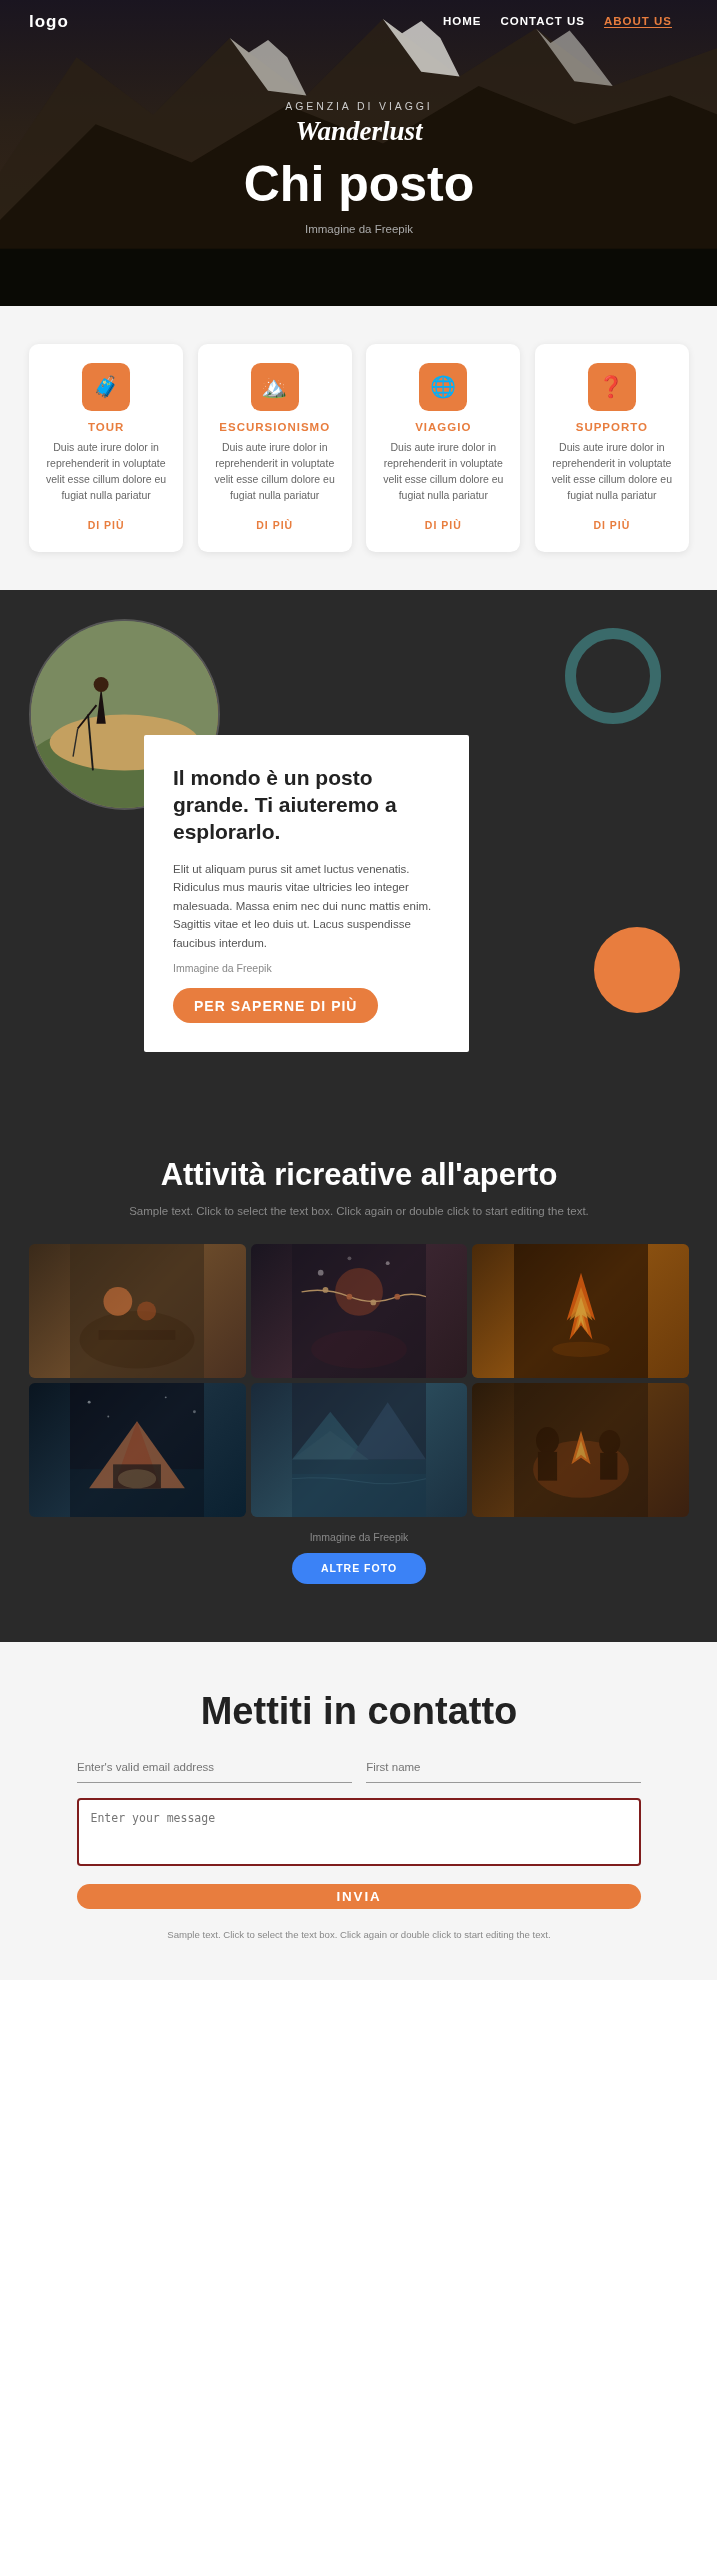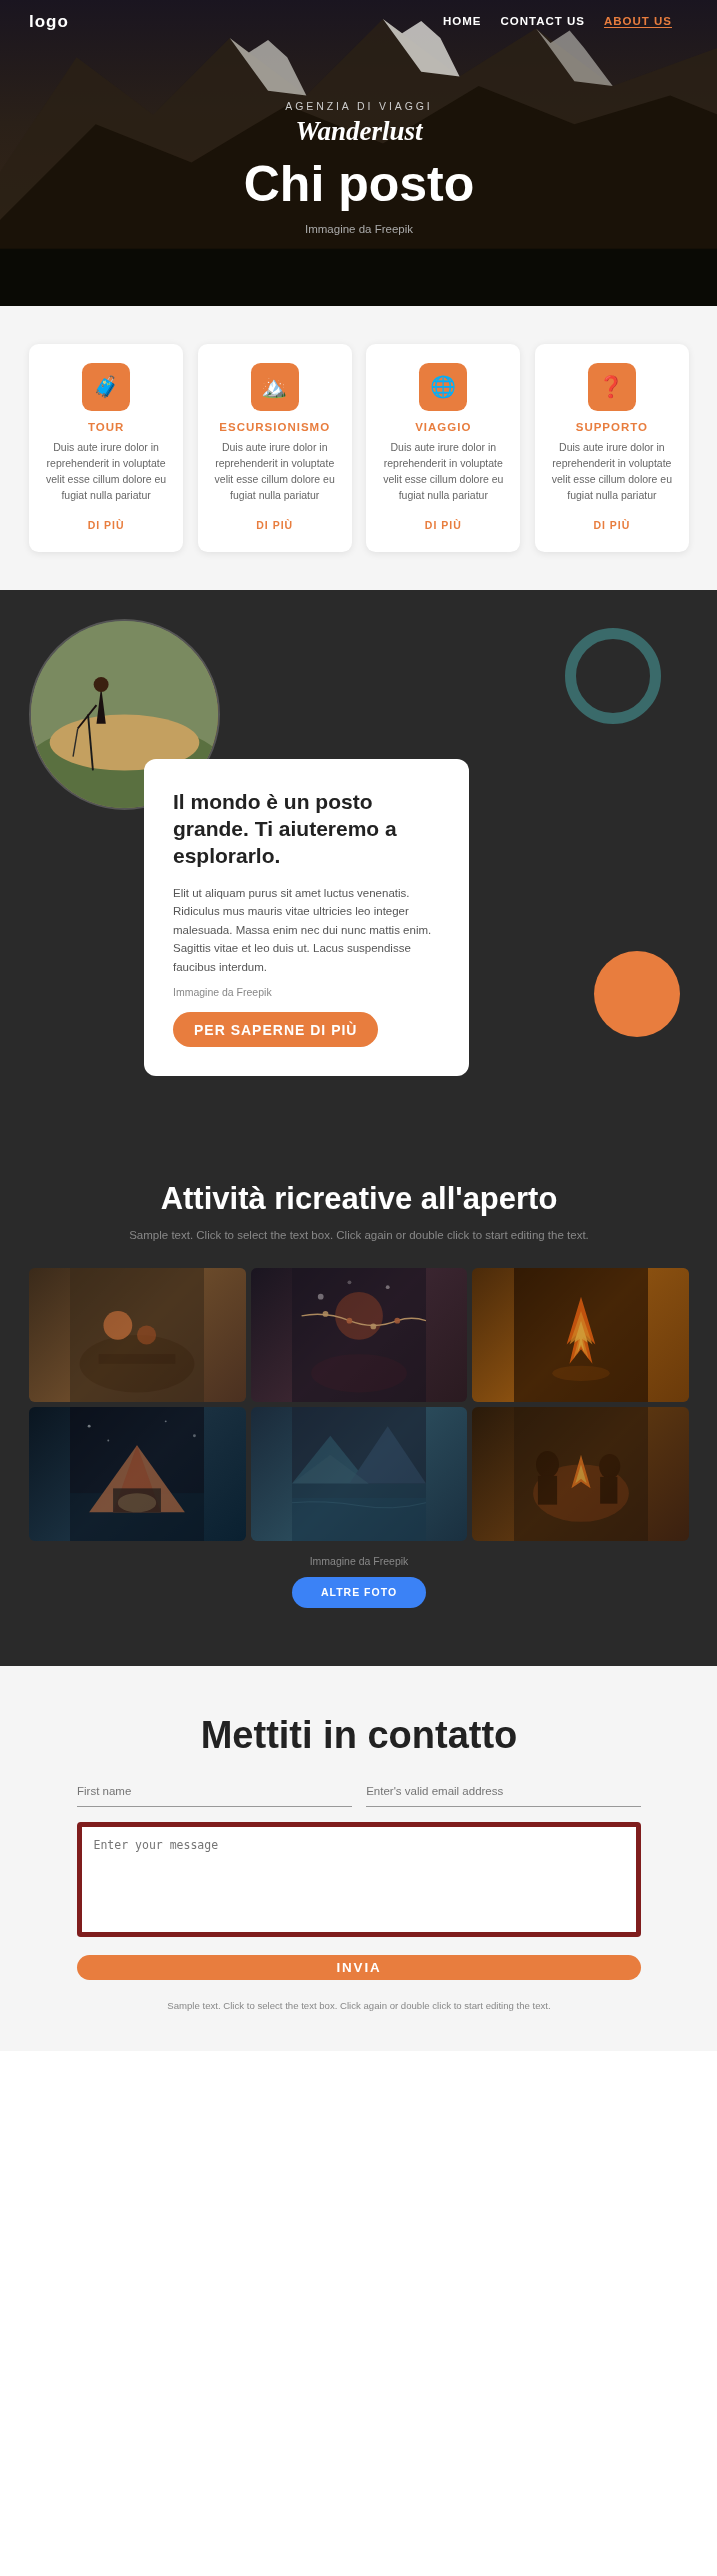--- a/index.html
+++ b/index.html
@@ -72,22 +72,22 @@
       background: linear-gradient(135deg, #8a7060 0%, #c09060 30%, #a08050 60%, #706040 100%);
       border: 2.9px solid #555;
     }
     .middle-circle-img-inner {
       width: 100%; height: 100%;
       background: linear-gradient(160deg, #5a7a5a 0%, #8a9a70 20%, #c4a060 50%, #a87840 70%, #6a5030 100%);
       display: flex; align-items: center; justify-content: center;
     }
     .middle-content-box {
       position: relative; z-index: 5;
-      background: #fff; border-radius: 12px; padding: 29px;
-      margin-left: 115px; margin-top: 112px;
+      background: #fff; border-radius: 2px; padding: 29px;
+      margin-left: 115px; margin-top: 88px;
       max-width: 325px;
     }
     .middle-heading { font-size: 21px; font-weight: bold; color: #222; line-height: 1.3; margin-bottom: 14.4px; }
     .middle-text { color: #555; font-size: 11.5px; line-height: 1.6; margin-bottom: 9.6px; }
     .middle-caption { color: #888; font-size: 10.5px; margin-bottom: 14.4px; }
     .btn-orange {
       background: #e87d3e; color: #fff; border: none; border-radius: 24px;
       padding: 9.6px 21px; font-size: 14px; font-weight: bold; letter-spacing: 1px;
       text-transform: uppercase; cursor: pointer;
     }
@@ -118,23 +118,23 @@
 
     
     .contact-section { background: #f5f5f5; padding: 48px 77px 38px; }
     .contact-title { text-align: center; font-size: 38px; font-weight: bold; color: #222; margin-bottom: 18px; }
     .form-row { display: grid; grid-template-columns: 1fr 1fr; gap: 14.4px; margin-bottom: 14.4px; }
     .form-input {
       border: none; border-bottom: 1px solid #999; background: transparent;
       padding: 9.6px 0; font-size: 11.5px; color: #666; outline: none; width: 100%;
     }
     .form-textarea {
-      border: 5px solid #7f1d1d; background: #fff; border-radius: 3.8px;
+      border: 2px solid #7f1d1d; background: #fff; border-radius: 3.8px;
       padding: 11.5px; font-size: 11.5px; color: #666; outline: none;
-      width: 100%; height: 115px; resize: none; margin-bottom: 14.4px;
+      width: 100%; height: 68px; resize: none; margin-bottom: 14.4px;
     }
     .btn-submit {
       background: #e87d3e; color: #fff; border: none; border-radius: 29px;
       padding: 5px 0; font-size: 13.4px; font-weight: bold; letter-spacing: 1.9px;
       text-transform: uppercase; cursor: pointer; width: 100%;
     }
     .footer-text { color: #888; font-size: 9.6px; text-align: center; margin-top: 19px; line-height: 1.5; }
 
     
     .mountain-svg { position: absolute; top: 0; left: 0; width: 100%; height: 100%; }
@@ -359,22 +359,22 @@
   <p class="photo-caption">
     <span>Immagine da Freepik</span>
   </p>
   <button class="btn-outline">ALTRE FOTO</button>
 </div>
 
 <div class="contact-section">
   <h2 class="contact-title">Mettiti in contatto</h2>
 
   <div class="form-row">
+    <input class="form-input" type="email" placeholder="Enter's valid email address" style="">
     <input class="form-input" type="text" placeholder="First name" style="">
-    <input class="form-input" type="email" placeholder="Enter's valid email address" style="">
   </div>
 
   <textarea class="form-textarea" placeholder="Enter your message" style=""></textarea>
 
   <button class="btn-submit">INVIA</button>
 
   <p class="footer-text">Sample text. Click to select the text box. Click again or double click to start editing the text.</p>
 </div>
 
 

